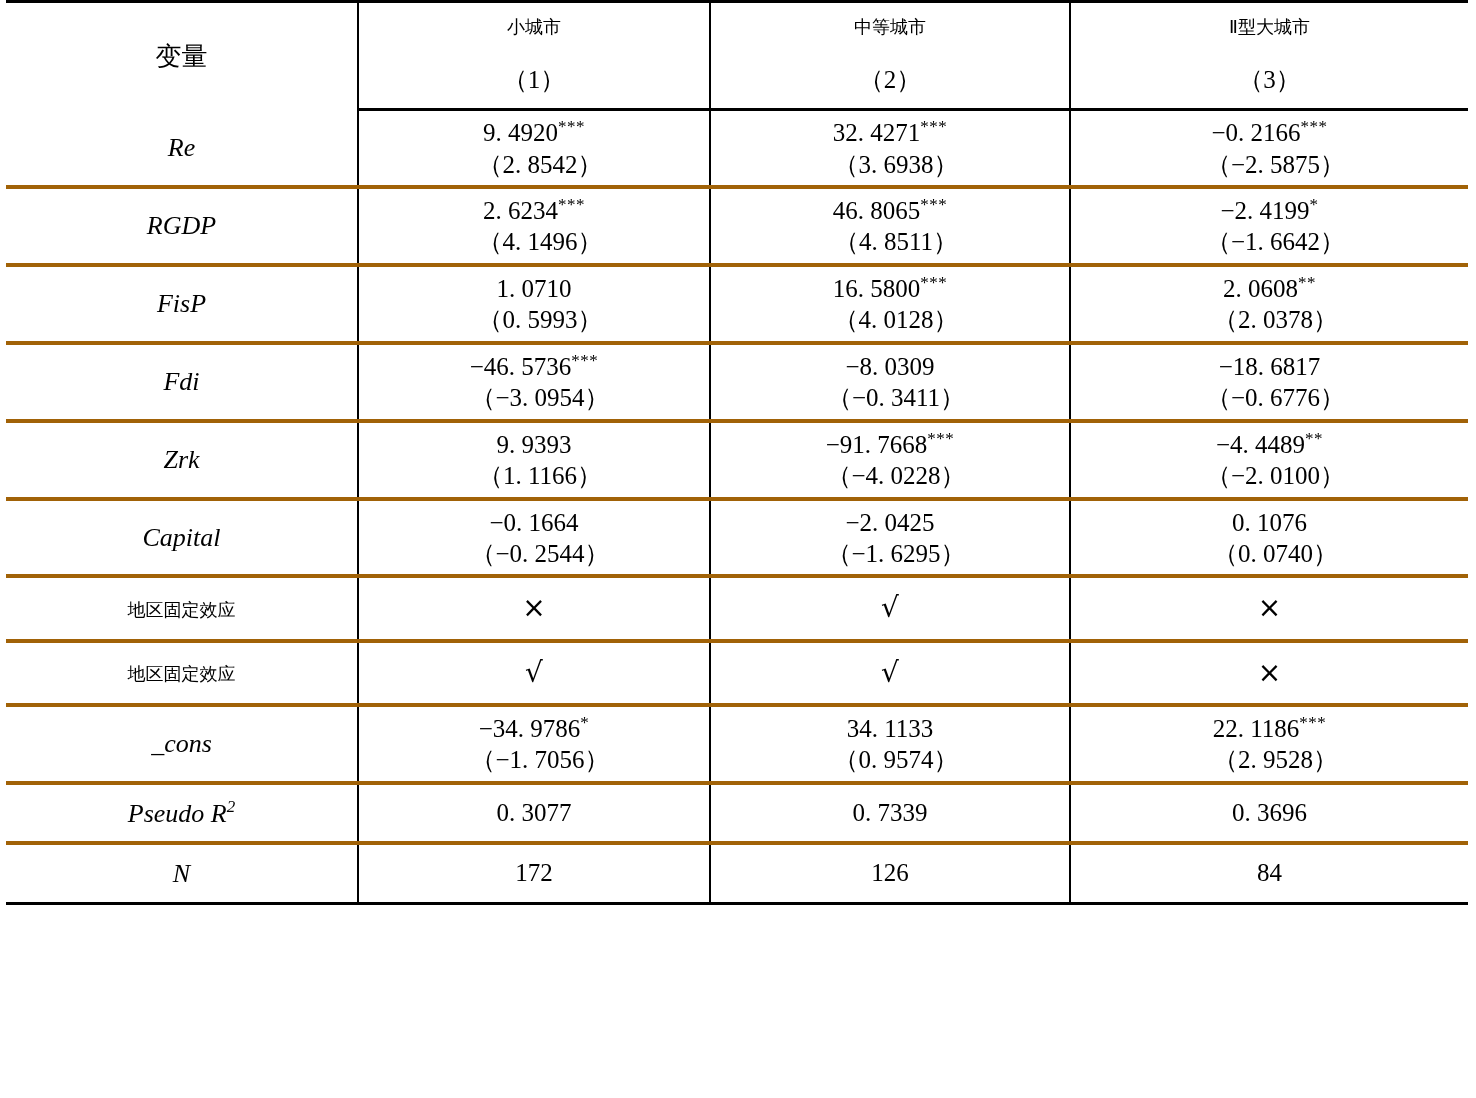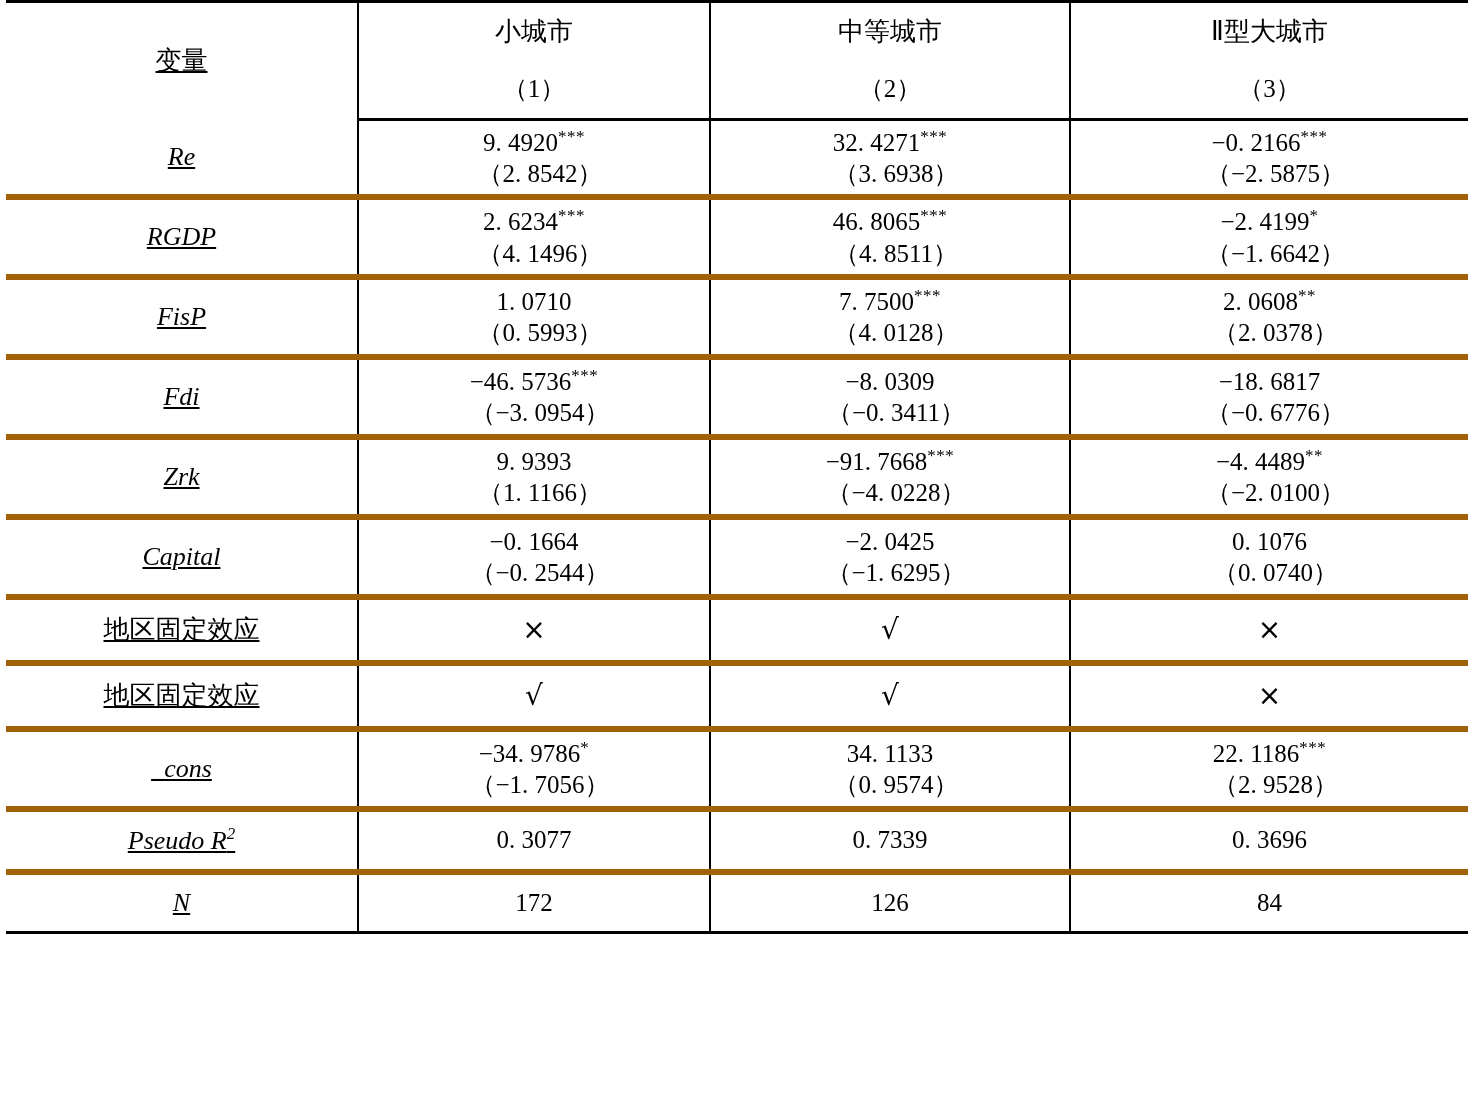--- a/index.html
+++ b/index.html
@@ -31,38 +31,37 @@
     text-align: center;
     vertical-align: middle;
     font-size: 25px;
     line-height: 1.15;
     border-left: 2px solid #000;
     border-right: 2px solid #000;
   }
   
   table.reg td.first {
     border-left: none;
-    text-decoration: underline;
   }
   table.reg td.last {
     border-right: none;
     margin-left: 45px;
   }
   .rule-top td { border-top: 3px solid #000; }
   .rule-thick-bottom td { border-bottom: 3px solid #000; }
-  .rule-bottom td { border-bottom: 6px solid #a16207; }
+  .rule-bottom td { border-bottom: 4px solid #a16207; }
 
   col.c0 { width: 352px; }
   col.c1 { width: 352px; }
   col.c2 { width: 360px; }
   col.c3 { width: 398px; }
 
   .cn {
     font-family: "DejaVu Sans", "Liberation Sans", sans-serif;
-    font-size: 26px;
+    font-size: 18px;
   }
   .varname {
     font-style: italic;
     font-size: 26px;
   }
   .coef {
     display: block;
     padding: 6px 0 2px 0;
     white-space: nowrap;
   }
@@ -172,21 +171,21 @@
 
       <tr class="rule-bottom">
         <td class="first">
           <span class="varname">FisP</span>
         </td>
         <td class="numcell">
           <span class="coef"><span>1. 0710</span><span class="stars"></span></span>
           <span class="se">（0. 5993）</span>
         </td>
         <td class="numcell">
-          <span class="coef"><span>7. 7500</span><span class="stars">***</span></span>
+          <span class="coef"><span>16. 5800</span><span class="stars">***</span></span>
           <span class="se">（4. 0128）</span>
         </td>
         <td class="numcell last">
           <span class="coef"><span>2. 0608</span><span class="stars">**</span></span>
           <span class="se">（2. 0378）</span>
         </td>
       </tr>
 
       <tr class="rule-bottom">
         <td class="first">

